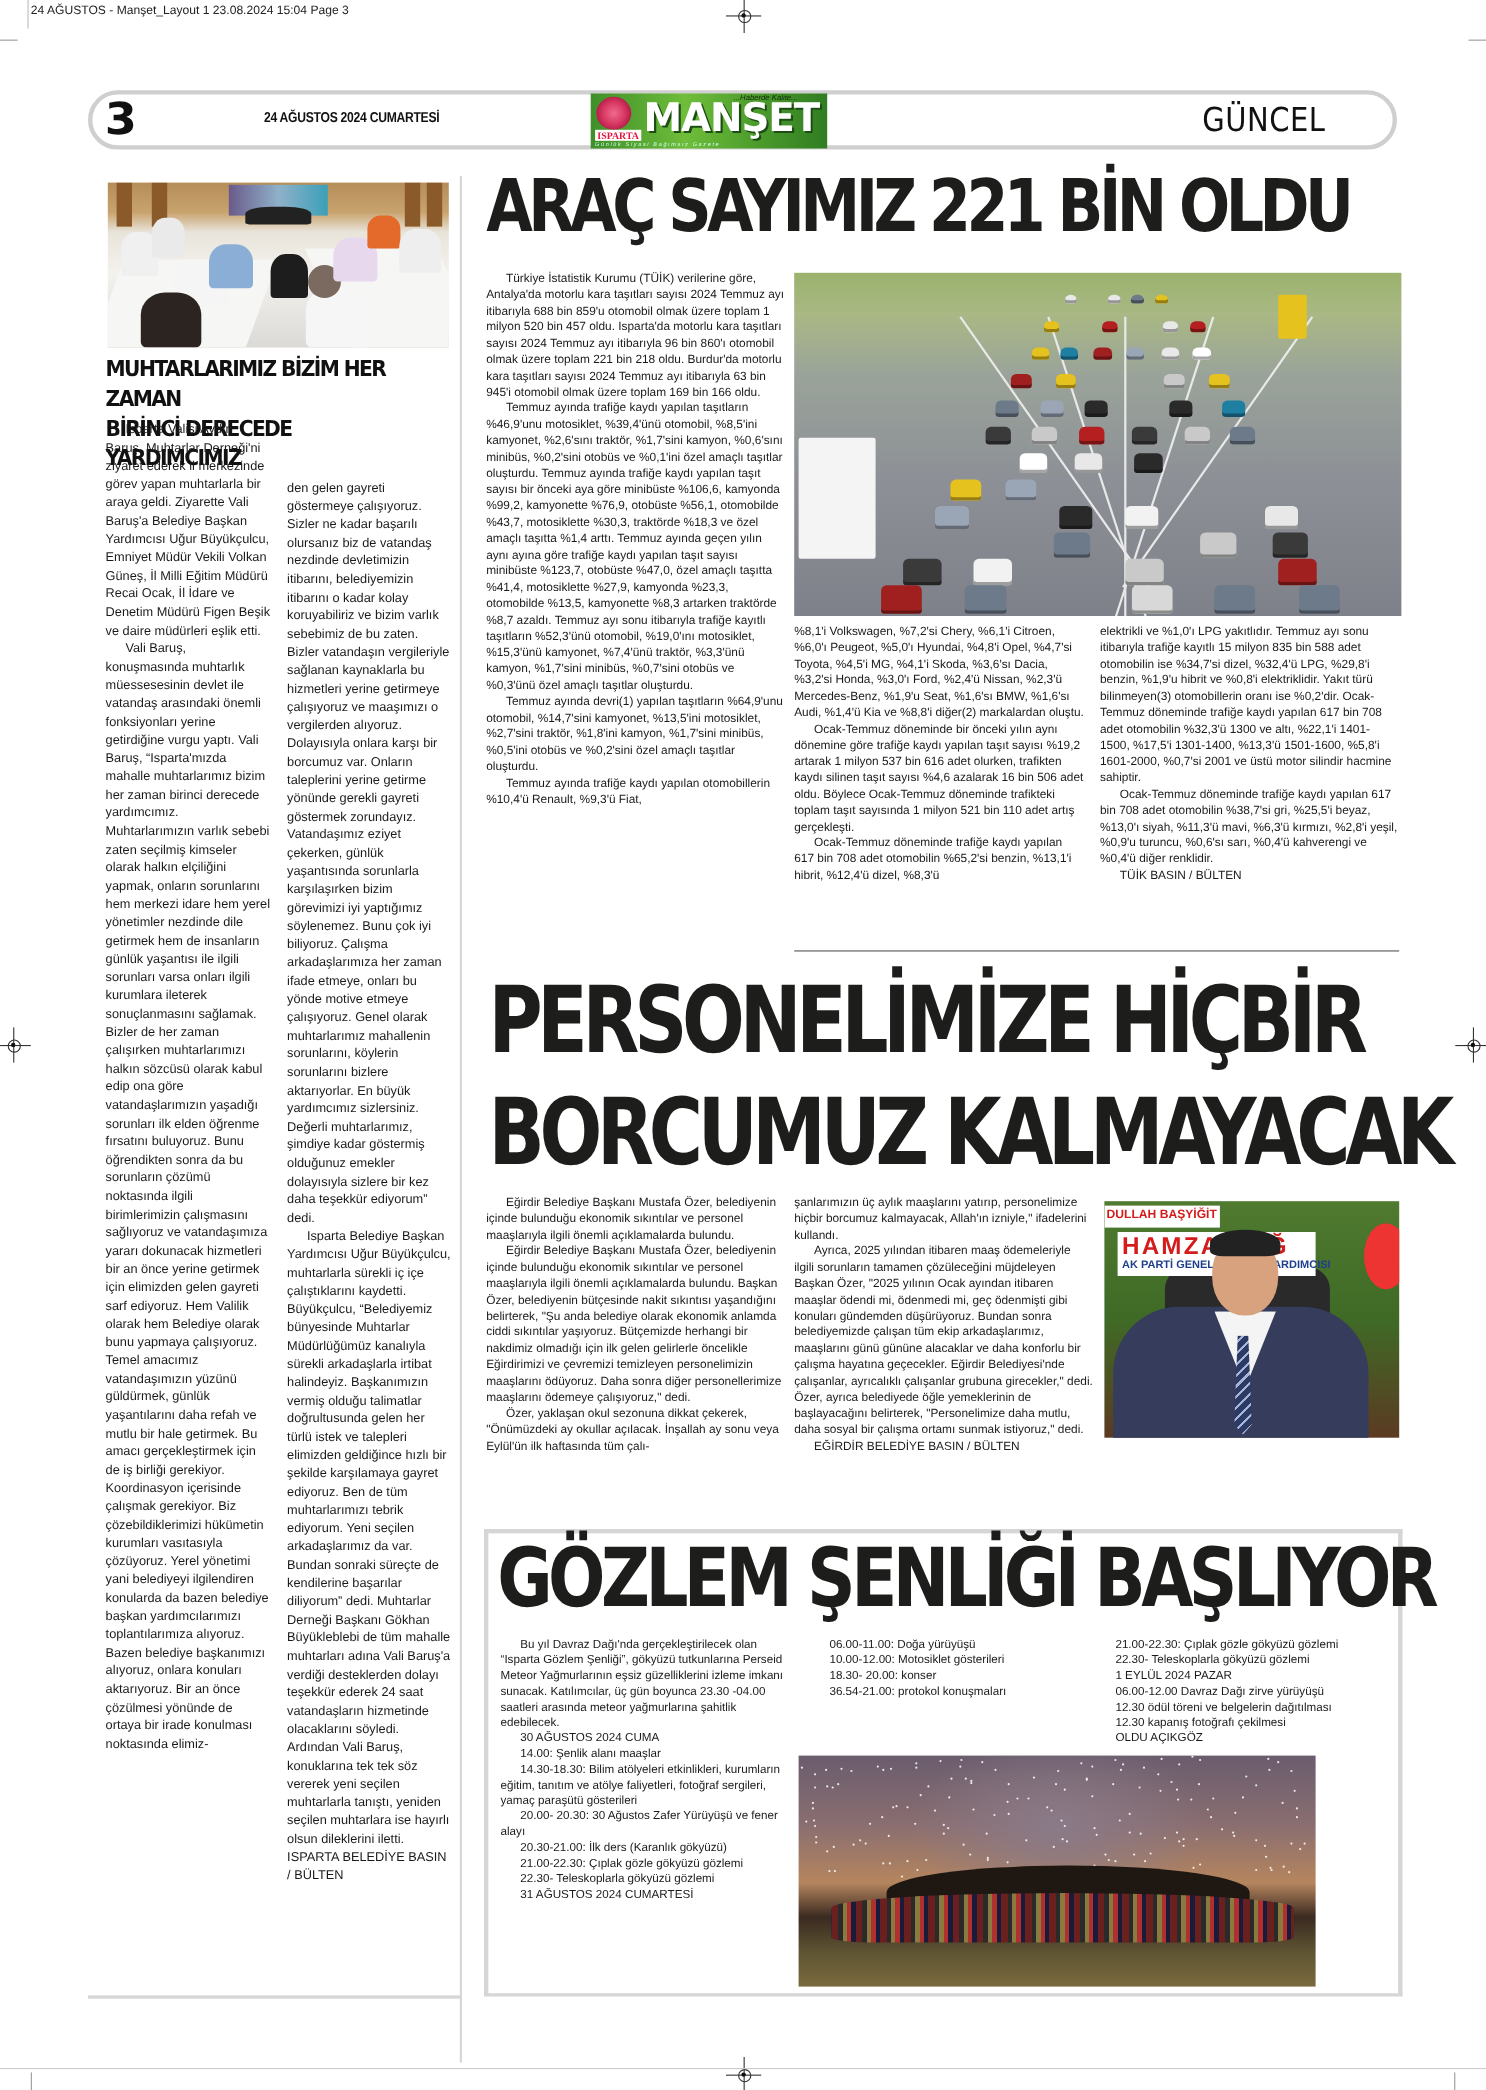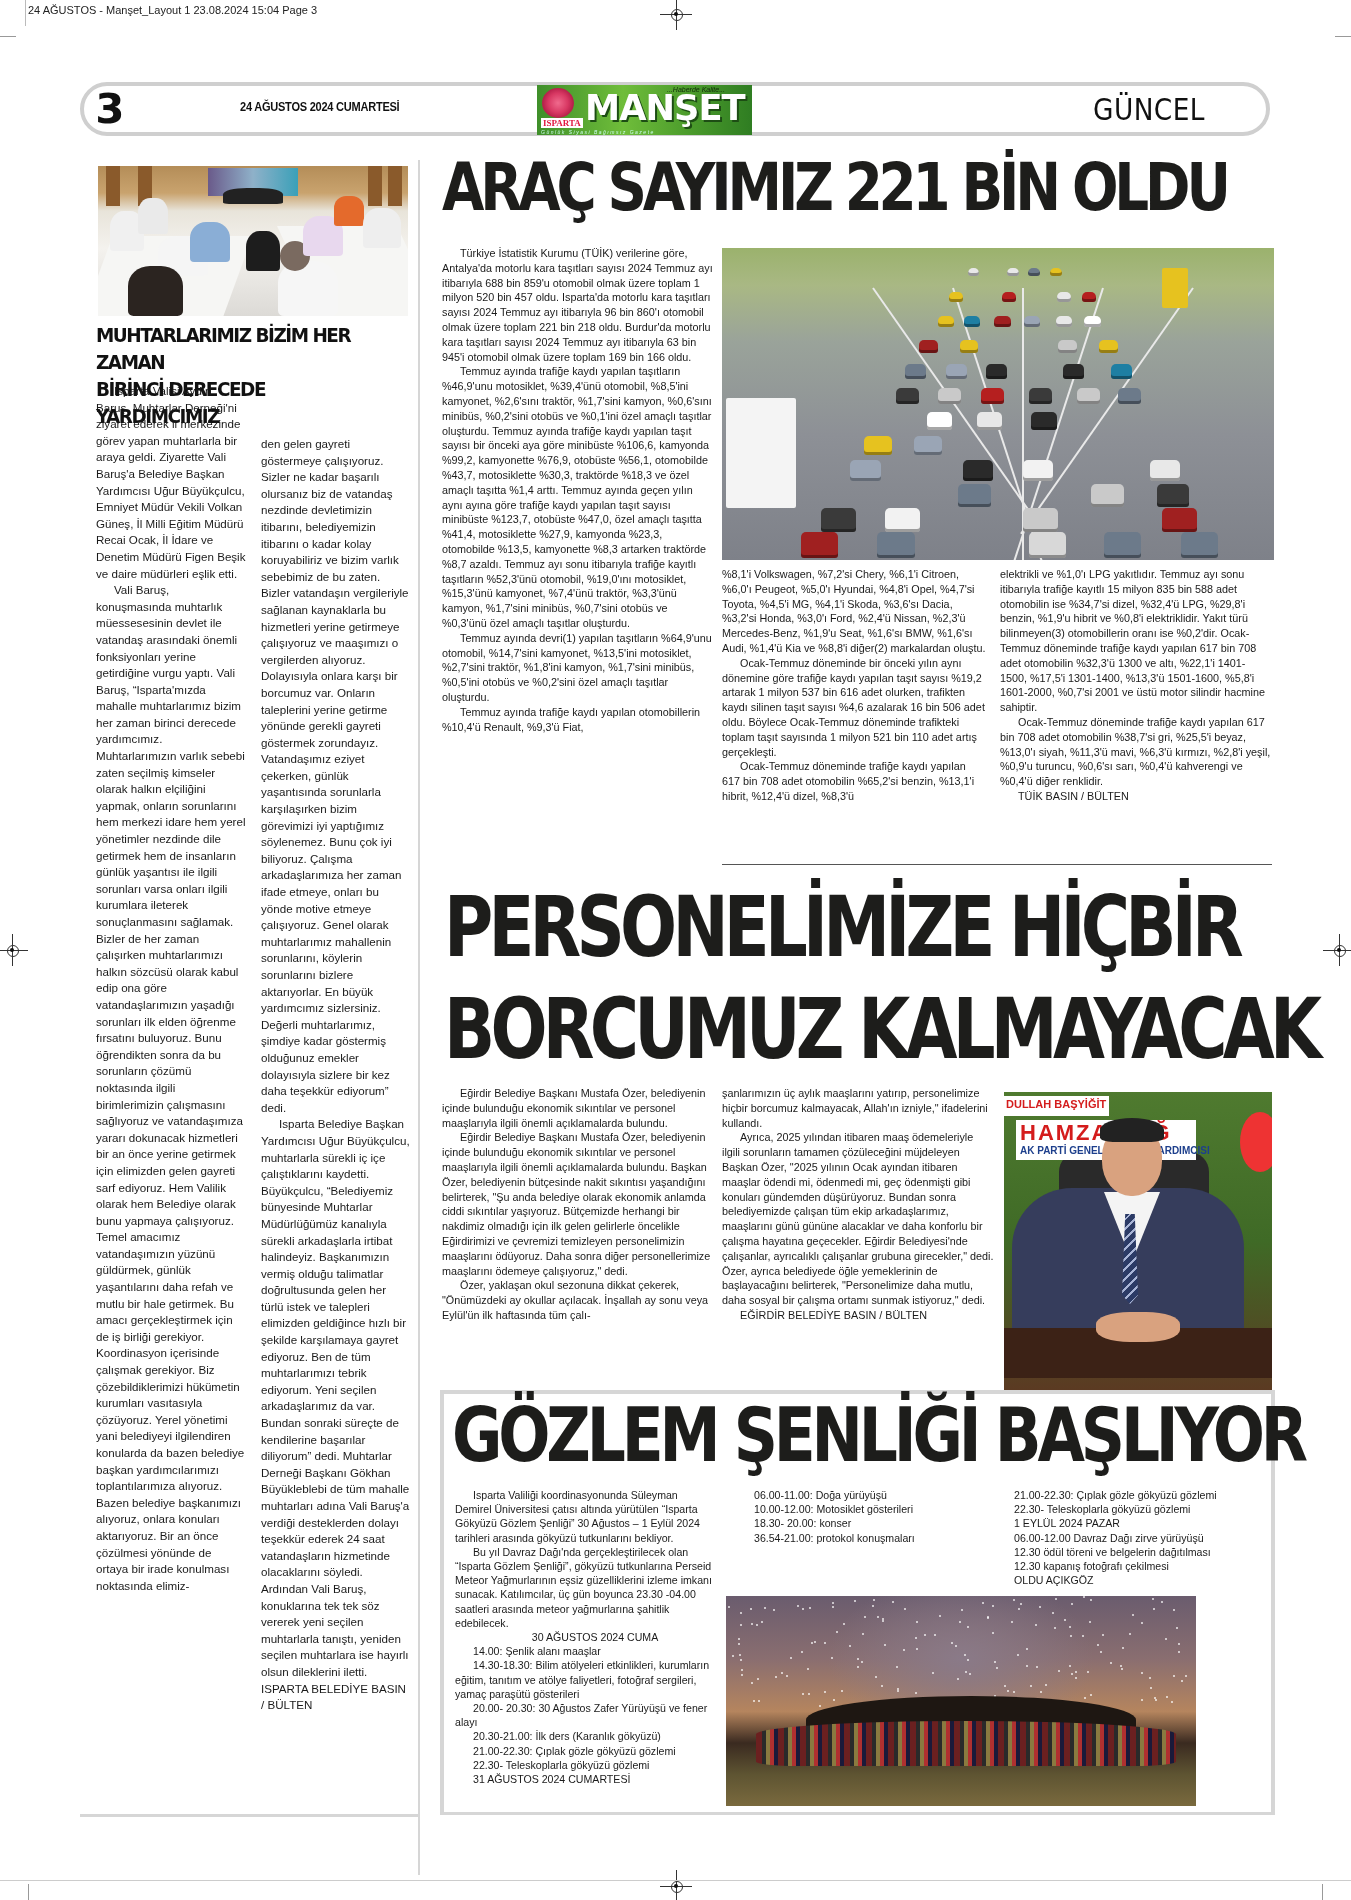--- a/index.html
+++ b/index.html
@@ -58,21 +58,21 @@
   .traffic-photo .car { position: absolute; border-radius: 5px 5px 3px 3px; box-shadow: inset 0 -3px 0 rgba(0,0,0,0.35); }
   .traffic-photo .truck { position: absolute; border-radius: 2px; }
 
   .arac-rule { position: absolute; left: 722px; top: 864px; width: 550px; height: 1px; background: #555; }
 
   
   .h-personel-1 { left: 444px; top: 878px; font-size: 84px; line-height: 98px; letter-spacing: -6px; transform: scaleX(0.80); }
   .h-personel-2 { left: 444px; top: 980px; font-size: 84px; line-height: 98px; letter-spacing: -6px; transform: scaleX(0.80); }
   .personel-text-1 { left: 442px; top: 1086px; width: 272px; font-size: 10.8px; line-height: 14.8px; }
   .personel-text-2 { left: 722px; top: 1086px; width: 272px; font-size: 10.8px; line-height: 14.8px; }
-  .mayor-photo { left: 1004px; top: 1092px; width: 268px; height: 298px; background: linear-gradient(180deg, #4f7a2f 0%, #3f6a26 50%, #5b3a22 100%); }
+  .mayor-photo { left: 1004px; top: 1092px; width: 268px; height: 215px; background: linear-gradient(180deg, #4f7a2f 0%, #3f6a26 50%, #5b3a22 100%); }
   .mayor-photo .banner1 { position: absolute; left: 0; top: 4px; width: 105px; height: 20px; background: #fff; color: #d41c1c; font-size: 11px; font-weight: bold; padding: 2px 0 0 2px; white-space: nowrap; overflow: hidden; }
   .mayor-photo .banner2 { position: absolute; left: 12px; top: 28px; width: 180px; height: 40px; background: #fff; }
   .mayor-photo .banner2 .big { position: absolute; left: 4px; top: 0px; color: #d41c1c; font-weight: bold; font-size: 22px; letter-spacing: 2px; }
   .mayor-photo .banner2 .small { position: absolute; left: 4px; top: 25px; color: #1d3f8c; font-weight: bold; font-size: 10px; white-space: nowrap; }
   .mayor-photo .flag { position: absolute; right: -8px; top: 20px; width: 40px; height: 60px; background: #e33; border-radius: 50%; }
   .mayor-photo .chair { position: absolute; left: 55px; top: 60px; width: 150px; height: 120px; background: #2a2a2a; border-radius: 20px 20px 0 0; }
   .mayor-photo .head { position: absolute; left: 98px; top: 32px; width: 60px; height: 72px; background: #d9a27f; border-radius: 45% 45% 48% 48%; }
   .mayor-photo .hair { position: absolute; left: 96px; top: 26px; width: 64px; height: 24px; background: #222; border-radius: 50% 50% 20% 20%; }
   .mayor-photo .suit { position: absolute; left: 8px; top: 96px; width: 232px; height: 150px; background: #363d5c; border-radius: 60px 60px 0 0; }
   .mayor-photo .shirt { position: absolute; left: 100px; top: 100px; width: 56px; height: 70px; background: #f4f4f4; clip-path: polygon(0 0, 100% 0, 50% 100%); }
@@ -284,23 +284,22 @@
   <div class="hair"></div>
   <div class="desk"></div>
   <div class="hands"></div>
 </div>
 
 <div class="gozlem-box"></div>
 <div class="gozlem-box-bottom"></div>
 <div class="headline-big h-gozlem">GÖZLEM ŞENLİĞİ BAŞLIYOR</div>
 
 <div class="col-text gozlem-text-1">
-  <p>Isparta Valiliği koordinasyonunda Süleyman Demirel Üniversitesi çatısı altında yürütülen “Isparta Gökyüzü Gözlem Şenliği” 30 Ağustos – 1 Eylül 2024 tarihleri arasında gökyüzü tutkunlarını bekliyor.</p>
   <p>Bu yıl Davraz Dağı'nda gerçekleştirilecek olan “Isparta Gözlem Şenliği”, gökyüzü tutkunlarına Perseid Meteor Yağmurlarının eşsiz güzelliklerini izleme imkanı sunacak. Katılımcılar, üç gün boyunca 23.30 -04.00 saatleri arasında meteor yağmurlarına şahitlik edebilecek.</p>
-  <p style="text-indent: 18px; text-align: center;">30 AĞUSTOS 2024 CUMA</p>
+  <p style="text-indent: 18px;">30 AĞUSTOS 2024 CUMA</p>
   <div id="day1-list">
       <div style="text-indent: 18px;">14.00: Şenlik alanı maaşlar</div>
       <div style="text-indent: 18px;">14.30-18.30: Bilim atölyeleri etkinlikleri, kurumların eğitim, tanıtım ve atölye faliyetleri, fotoğraf sergileri, yamaç paraşütü gösterileri</div>
       <div style="text-indent: 18px;">20.00- 20.30: 30 Ağustos Zafer Yürüyüşü ve fener alayı</div>
       <div style="text-indent: 18px;">20.30-21.00: İlk ders (Karanlık gökyüzü)</div>
       <div style="text-indent: 18px;">21.00-22.30: Çıplak gözle gökyüzü gözlemi</div>
       <div style="text-indent: 18px;">22.30- Teleskoplarla gökyüzü gözlemi</div>
     </div>
   <p style="text-indent: 18px;">31 AĞUSTOS 2024 CUMARTESİ</p>
 </div>

